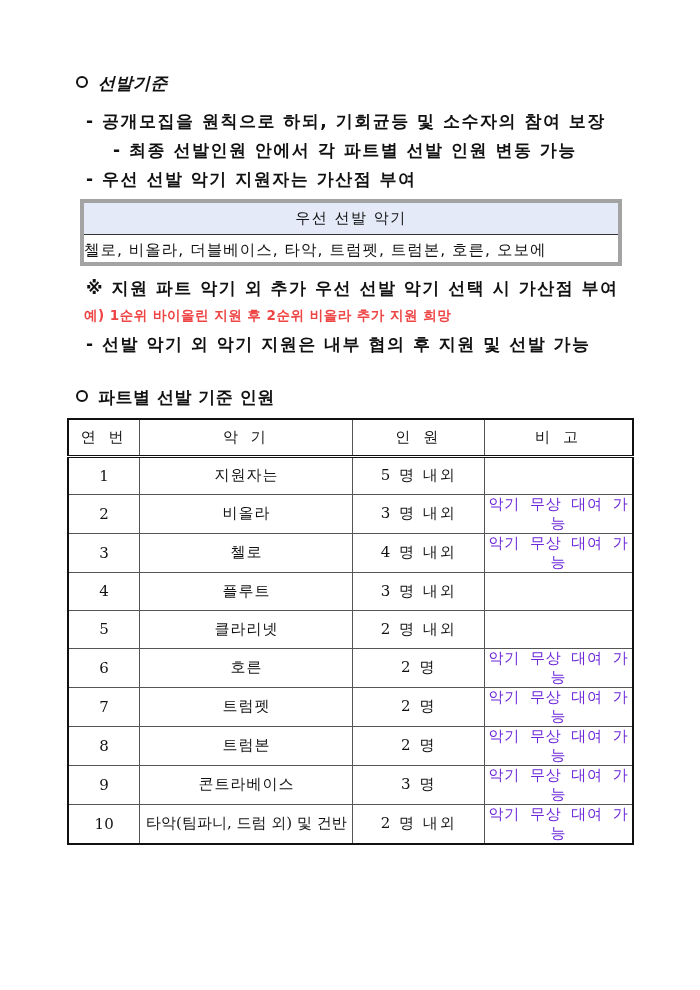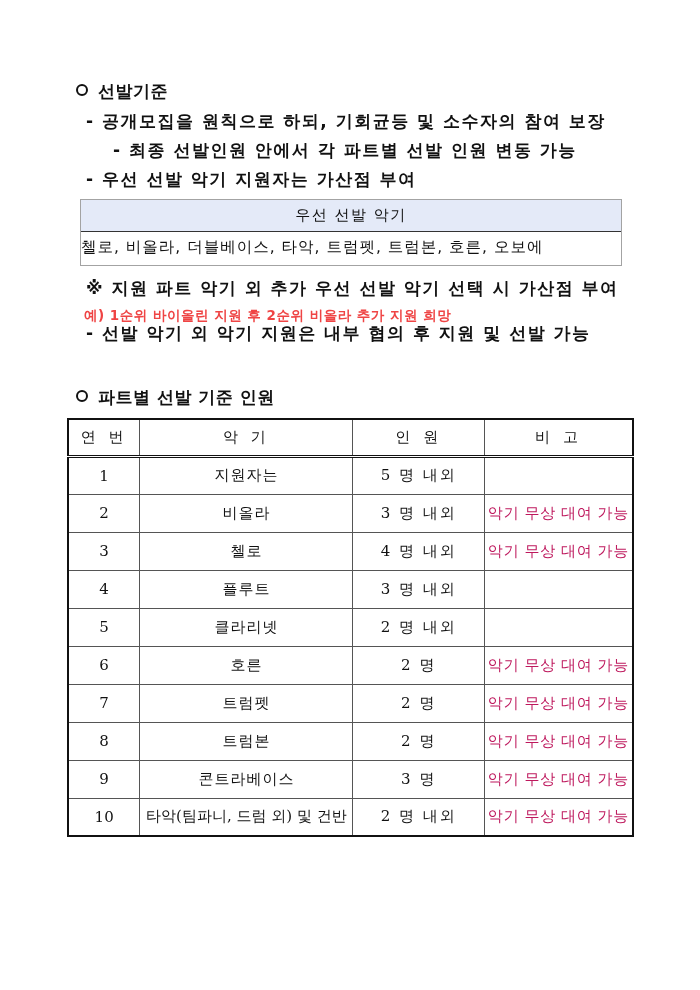--- a/index.html
+++ b/index.html
@@ -5,54 +5,54 @@
     * { box-sizing: border-box; margin: 0; padding: 0; }
     html, body { width: 700px; height: 990px; background: #ffffff; }
     body { position: relative; font-family: "DejaVu Serif", "Liberation Serif", serif; color: #111111; overflow: hidden; }
 
     .section-title { position: absolute; left: 76px; font-size: 17px; font-weight: bold; letter-spacing: 0.5px; white-space: nowrap; }
     .section-title .bullet { display: inline-block; width: 12px; height: 12px; border: 2.2px solid #111; border-radius: 50%; margin-right: 10px; vertical-align: 1px; }
 
     .line { position: absolute; left: 86px; font-size: 17px; letter-spacing: 1.5px; white-space: nowrap; font-family: "DejaVu Sans", sans-serif; font-weight: bold; }
     .line.small { font-size: 13.5px; letter-spacing: 0.5px; left: 84px; font-family: "DejaVu Sans", sans-serif; color: #ef4444; }
 
-    .priority-box { position: absolute; left: 80px; top: 199px; width: 542px; height: 67px; border: 1px solid #a3a3a3; }
+    .priority-box { position: absolute; left: 80px; top: 199px; width: 542px; height: 67px; border: 4px solid #a3a3a3; }
     .priority-head { height: 32px; background: #e4eaf8; border-bottom: 1px solid #333; text-align: center; font-size: 15px; line-height: 31px; letter-spacing: 1.5px; font-family: "DejaVu Sans", sans-serif; }
     .priority-body { height: 31px; padding-right: 10px; font-size: 15.5px; line-height: 31px; letter-spacing: 1px; font-family: "DejaVu Sans", sans-serif; }
 
     table.parts { position: absolute; left: 67px; top: 418px; width: 567px; border-collapse: collapse; border: 2px solid #111; font-family: "DejaVu Serif", serif; }
     table.parts td, table.parts th { border: 1px solid #555; text-align: center; font-size: 15px; font-weight: normal; height: 38px; padding: 0; }
     table.parts thead th { height: 37px; border-bottom: 3px double #111; letter-spacing: 4px; margin-top: 40px; }
     table.parts col.c1 { width: 72px; }
     table.parts col.c2 { width: 214px; }
     table.parts col.c3 { width: 132px; }
     table.parts col.c4 { width: 149px; }
     td.inst { letter-spacing: 1px; }
-    td.note { font-size: 12px; font-family: Liberation Sans, sans-serif; letter-spacing: 0.8px; color: #be185d; }
+    td.note { font-size: 12px; font-family: Liberation Mono, monospace; letter-spacing: 0.8px; color: #6d28d9; }
     td.count { letter-spacing: 2px; }
   </style>
 </head>
 <body>
 
-<div class="section-title" style="top:80px;">
+<div class="section-title" style="top:72px;font-style:italic;">
   <span class="bullet"></span><span>선발기준</span>
 </div>
 
 <div class="line" style="top:110px;">- 공개모집을 원칙으로 하되, 기회균등 및 소수자의 참여 보장</div>
 <div class="line" style="top:139px;margin-left:27px;">- 최종 선발인원 안에서 각 파트별 선발 인원 변동 가능</div>
 <div class="line" style="top:168px;">- 우선 선발 악기 지원자는 가산점 부여</div>
 
 <div class="priority-box">
   <div class="priority-head">우선 선발 악기</div>
   <div class="priority-body">첼로, 비올라, 더블베이스, 타악, 트럼펫, 트럼본, 호른, 오보에</div>
 </div>
 
 <div class="line" style="top:277px; left:86px;">※ 지원 파트 악기 외 추가 우선 선발 악기 선택 시 가산점 부여</div>
 <div class="line small" style="top:307px;">예) 1순위 바이올린 지원 후 2순위 비올라 추가 지원 희망</div>
-<div class="line" style="top:322px;">- 선발 악기 외 악기 지원은 내부 협의 후 지원 및 선발 가능</div>
+<div class="line" style="top:333px;">- 선발 악기 외 악기 지원은 내부 협의 후 지원 및 선발 가능</div>
 
 <div class="section-title" style="top:386px;">
   <span class="bullet"></span><span>파트별 선발 기준 인원</span>
 </div>
 
 <table class="parts">
   <colgroup>
       <col class="c1">
       <col class="c2">
       <col class="c3">

